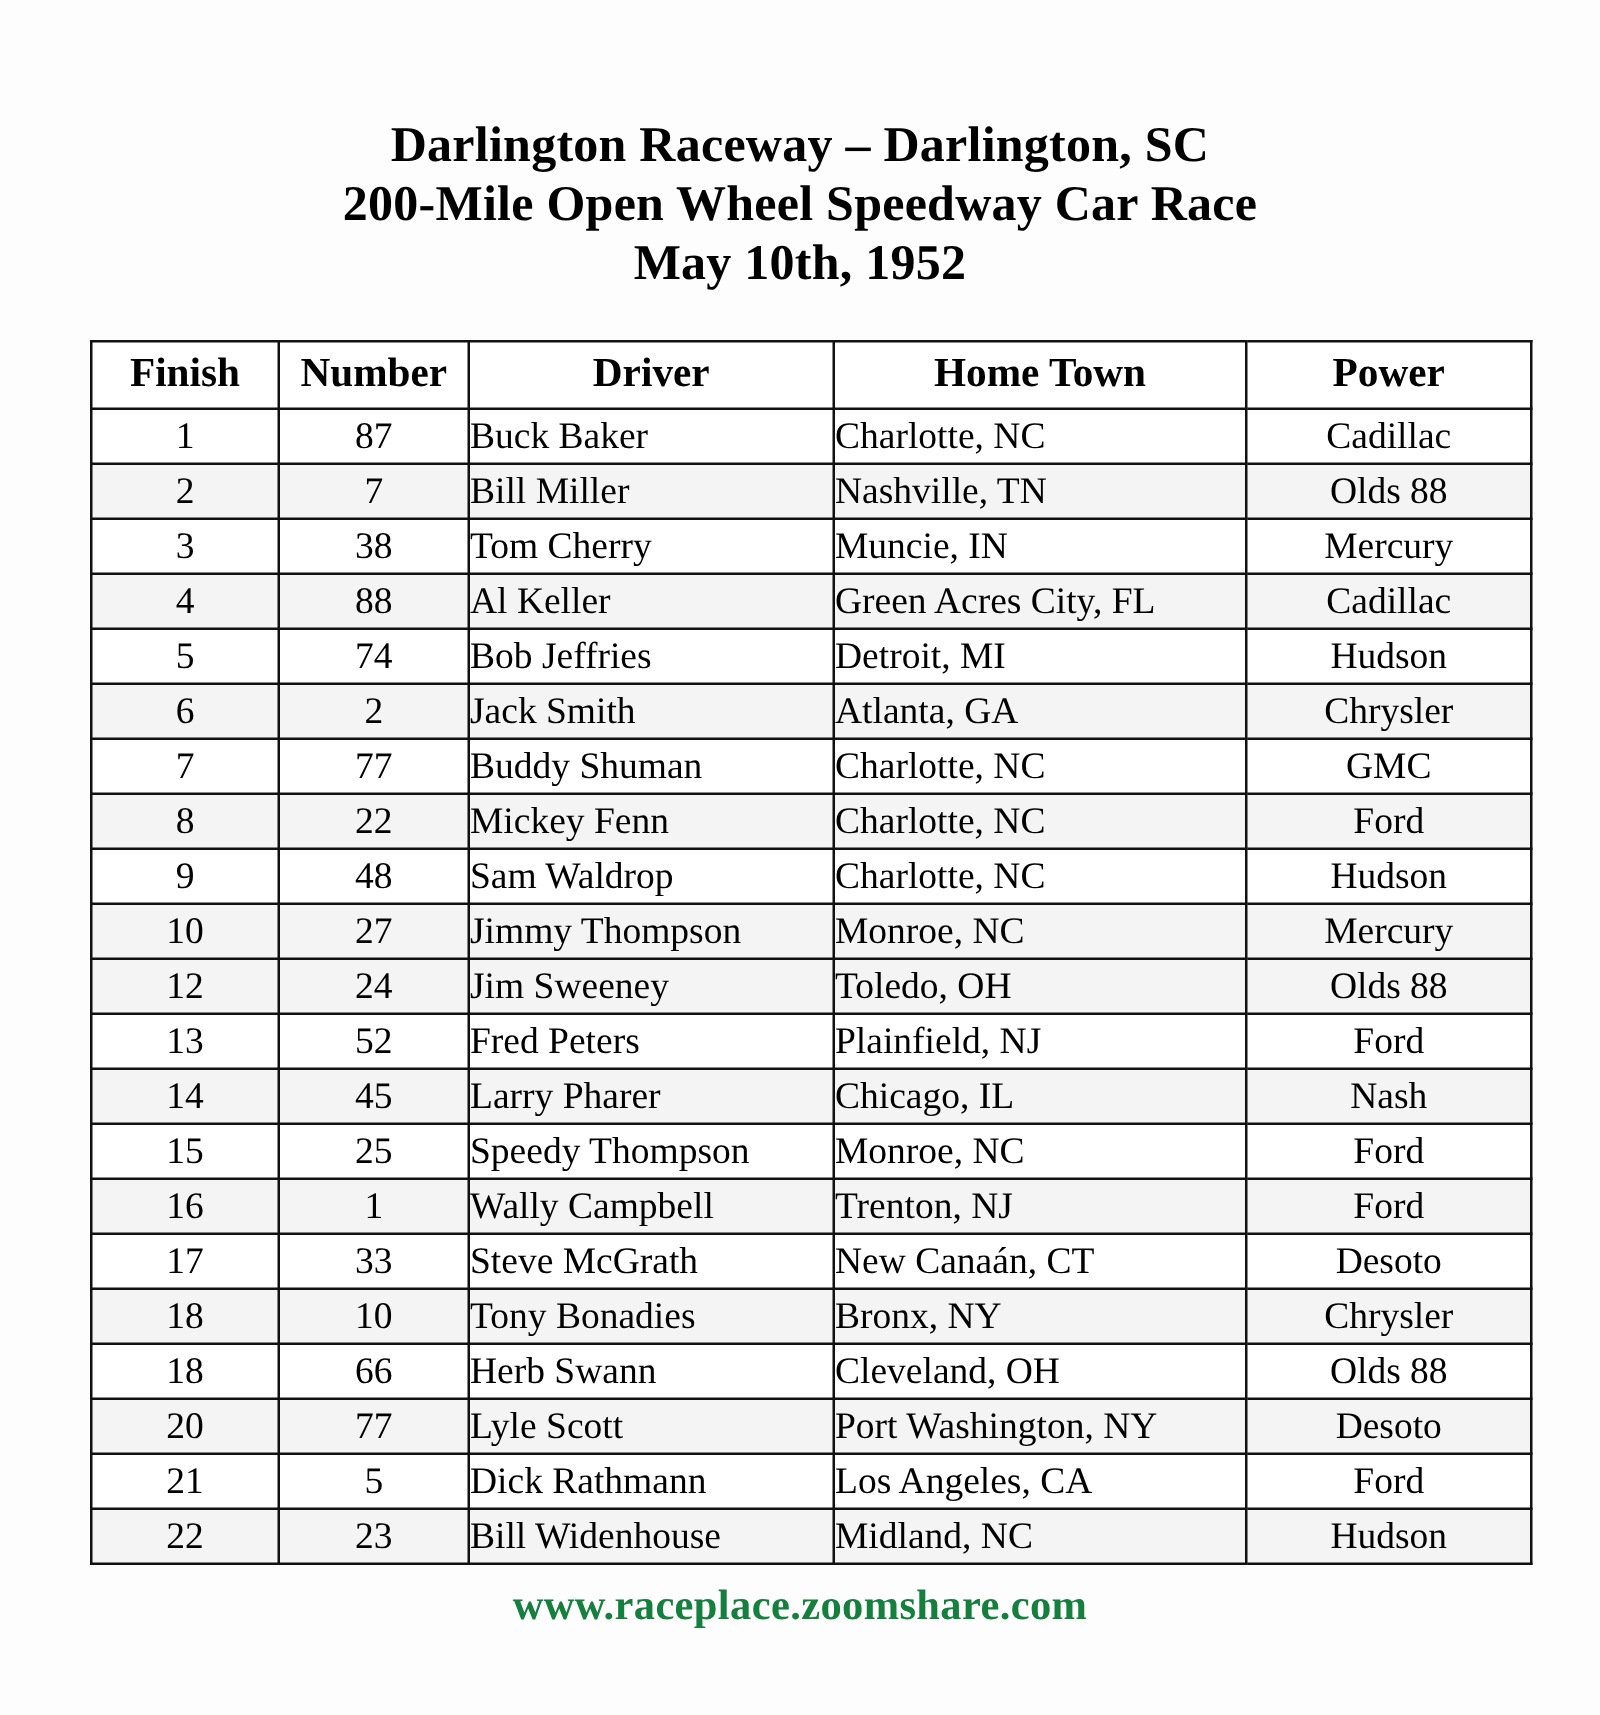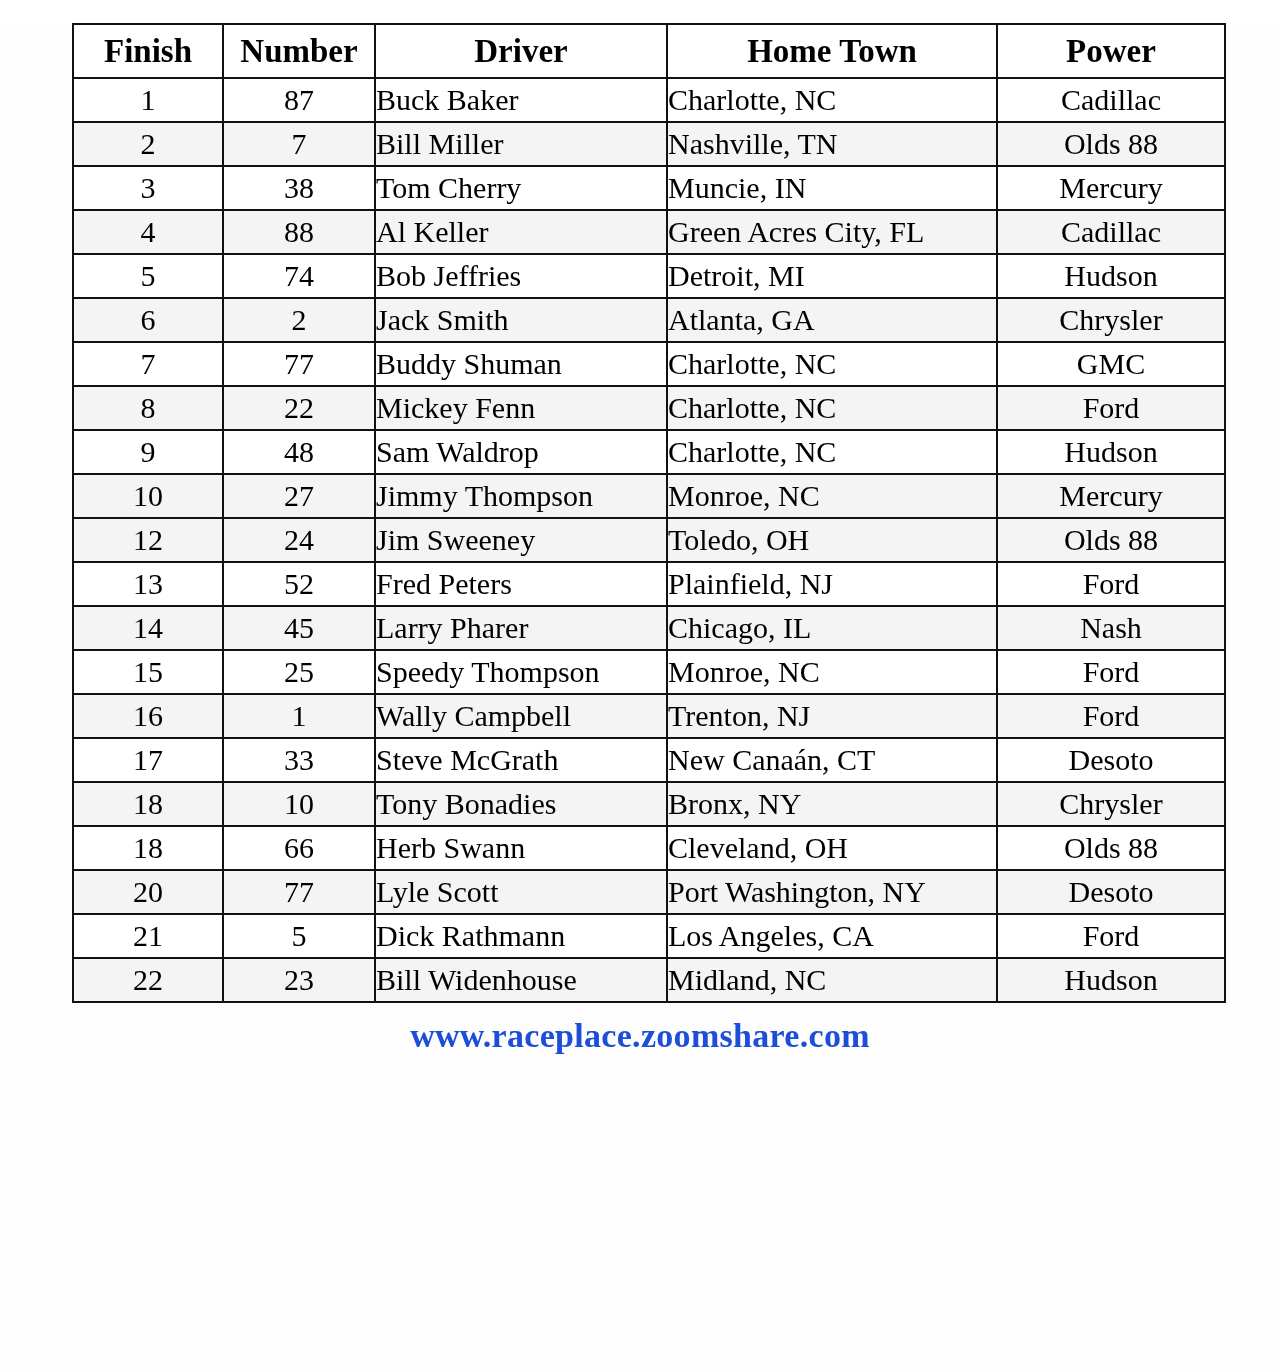--- a/index.html
+++ b/index.html
@@ -26,21 +26,21 @@
     padding-top: 92px;
     line-height: 1.18;
   }
   .title-line {
     font-size: 40px;
     font-weight: bold;
     letter-spacing: 0.2px;
     white-space: nowrap;
   }
   .table-wrap {
-    margin: 23px auto 0 auto;
+    margin: 38px auto 0 auto;
     width: 1152px;
     padding-left: 16px;
   }
   table.results {
     border-collapse: collapse;
     width: 100%;
     table-layout: fixed;
     background: #ffffff;
   }
   table.results th,
@@ -64,33 +64,38 @@
   col.c-town   { width: 330px; }
   col.c-power  { width: 228px; }
 
   td.finish, td.number { text-align: center; }
   td.driver, td.town { text-align: left; padding-left: 10px; }
   td.power { text-align: center; }
 
   .footer-url {
     text-align: center;
     margin-top: 14px;
-    color: #1d4ed8;
+    color: #15803d;
     font-size: 34px;
     font-weight: bold;
     letter-spacing: 0.3px;
   }
   .shade-a { background: #ffffff; }
   .shade-b { background: #f4f4f4; }
 </style>
 </head>
 <body>
 
 <div class="page">
 
+  <div class="title-block">
+    <div class="title-line">Darlington Raceway – Darlington, SC</div>
+    <div class="title-line">200-Mile Open Wheel Speedway Car Race</div>
+    <div class="title-line">May 10th, 1952</div>
+  </div>
 
   <div class="table-wrap">
     <table class="results">
       <colgroup>
         <col class="c-finish">
         <col class="c-number">
         <col class="c-driver">
         <col class="c-town">
         <col class="c-power">
       </colgroup>

